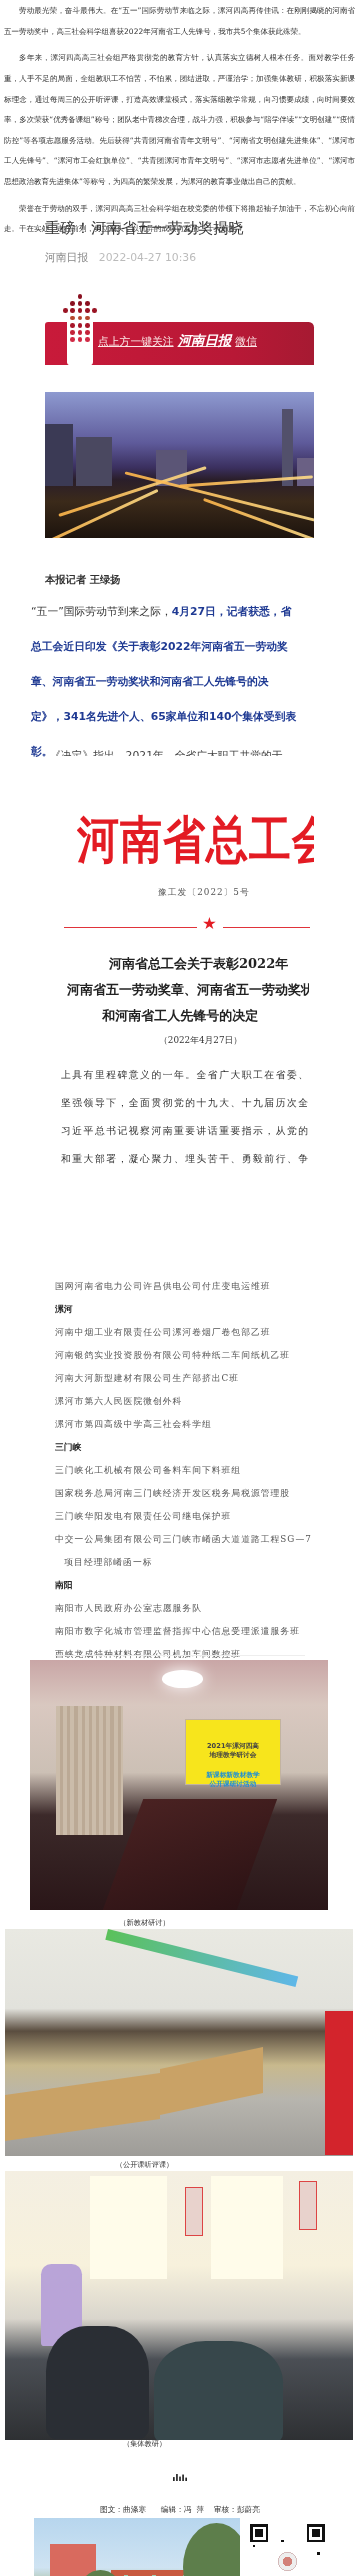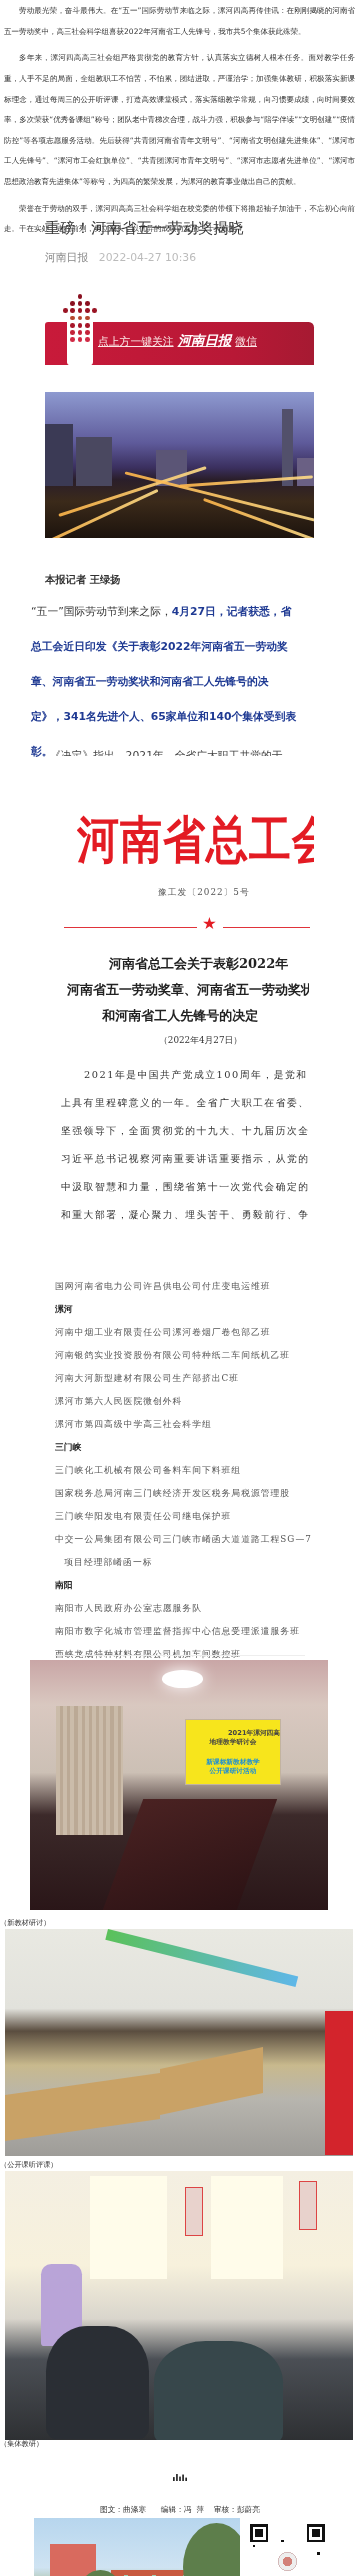--- a/index.html
+++ b/index.html
@@ -56,21 +56,21 @@
   
   .photo { overflow: hidden; }
   .p1 { left: 30px; top: 1660px; width: 298px; height: 250px;
     background: linear-gradient(180deg,#c9a6a6 0%,#d9c8c0 18%,#ccc0b5 45%,#3c2a2a 62%,#2a1618 100%); }
   .p1 .screen { position: absolute; left: 155px; top: 59px; width: 96px; height: 66px; background: #f7e51c; border: 1px solid #c2b3a0; }
   .p1 .screen span { display: block; text-align: center; font-weight: bold; font-size: 6.7px; color: #444; }
   .p1 .screen .s2 { color: #1d8fd6; }
   .p1 .lamp { position: absolute; left: 132px; top: 10.3px; width: 41px; height: 17.5px; border-radius: 50%; background: #fff; box-shadow: 0 0 15.5px #fff; }
   .p1 .curtain { position: absolute; left: 26px; top: 46px; width: 67px; height: 129px; background: repeating-linear-gradient(90deg,#cbbcaa 0 4.1px,#bba995 4.1px 7.2px); }
   .p1 .table { position: absolute; left: 93px; top: 139px; width: 134px; height: 111px; background: linear-gradient(160deg,#4a2222,#2b1214); transform: skewX(-20deg); }
-  .caption { left: 0; width: 289px; font-size: 7.2px; color: #333; }
+  .caption { left: 0; width: 289px; text-align: center; font-size: 7.2px; color: #333; }
 
   .p2 { left: 4.6px; top: 1929px; width: 348px; height: 227px;
     background: linear-gradient(180deg,#e9e9e2 0%,#e2e2dc 35%,#5a4d3f 45%,#c8b98d 60%,#b7b5ae 75%,#9e9c98 100%); }
   .p2 .banner2 { position: absolute; left: 103px; top: 0; width: 196px; height: 11.3px; background: linear-gradient(90deg,#5bc15a,#5fb7e8); transform: rotate(14deg); transform-origin: left top; }
   .p2 .desk { position: absolute; height: 46px; background: #c9a266; }
   .p2 .red { position: absolute; right: 0; top: 82px; width: 28px; height: 144px; background: #d3242c; }
 
   .p3 { left: 4.6px; top: 2171px; width: 348px; height: 269px;
     background: linear-gradient(180deg,#f4efe2 0%,#f7f1dc 35%,#d9d5cc 55%,#4b4f55 70%,#2e3033 100%); }
   .p3 .win { position: absolute; top: 5.2px; height: 103px; background: #fffcea; }
@@ -157,25 +157,23 @@
 <div class="abs star">★</div>
 <div class="abs redline" style="left:223px;width:87px;"></div>
 
 <div class="abs doc-title">
   <div class="l1">河南省总工会关于表彰2022年</div>
   <div class="l2">河南省五一劳动奖章、河南省五一劳动奖状</div>
   <div style="padding-right:15.5px;">和河南省工人先锋号的决定</div>
 </div>
 <div class="abs doc-date">（2022年4月27日）</div>
 <div class="abs doc-body">
-  <div class="first">2021年是中国共产党成立100周年，是党和</div>
   <div>上具有里程碑意义的一年。全省广大职工在省委、</div>
   <div>坚强领导下，全面贯彻党的十九大、十九届历次全</div>
   <div>习近平总书记视察河南重要讲话重要指示，从党的</div>
-  <div>中汲取智慧和力量，围绕省第十一次党代会确定的</div>
   <div>和重大部署，凝心聚力、埋头苦干、勇毅前行、争</div>
 </div>
 
 <div class="abs list" id="honorList">
     <div>国网河南省电力公司许昌供电公司付庄变电运维班</div>
     <div class="city-h">漯河</div>
     <div>河南中烟工业有限责任公司漯河卷烟厂卷包部乙班</div>
     <div>河南银鸽实业投资股份有限公司特种纸二车间纸机乙班</div>
     <div>河南大河新型建材有限公司生产部挤出C班</div>
     <div>漯河市第六人民医院微创外科</div>
@@ -196,21 +194,21 @@
     <div>河南海宏科技有限公司装配车间一组</div>
     <div>南阳华润燃气有限公司官庄工区分公司客户服务班组</div>
     <div class="page">— 34 —</div>
   </div>
 <div class="abs sep"></div>
 
 <div class="abs photo p1">
   <div class="lamp"></div>
   <div class="curtain"></div>
   <div class="screen">
-    <span style="margin-top:9px;text-align:right;">2021年漯河四高</span>
+    <span style="margin-top:22px;">2021年漯河四高</span>
     <span>地理教学研讨会</span>
     <span class="s2" style="margin-top:11px;">新课标新教材教学</span>
     <span class="s2">公开课研讨活动</span>
   </div>
   <div class="table"></div>
 </div>
 <div class="abs caption" style="top:1918px;">（新教材研讨）</div>
 
 <div class="abs photo p2">
   <div class="banner2"></div>

